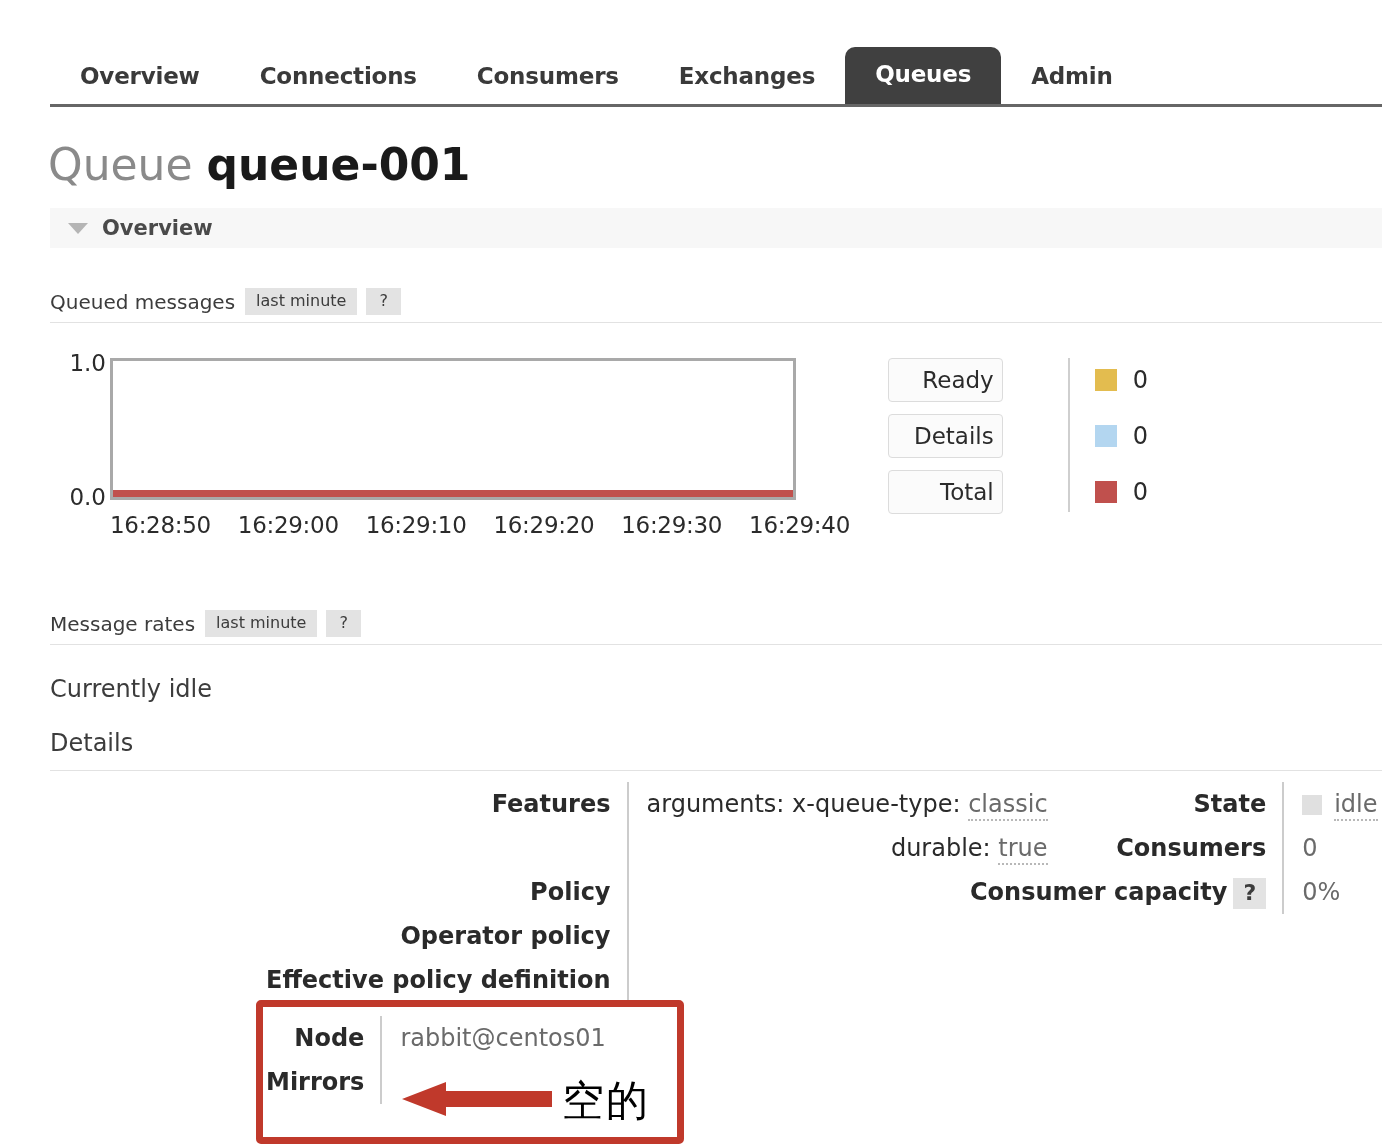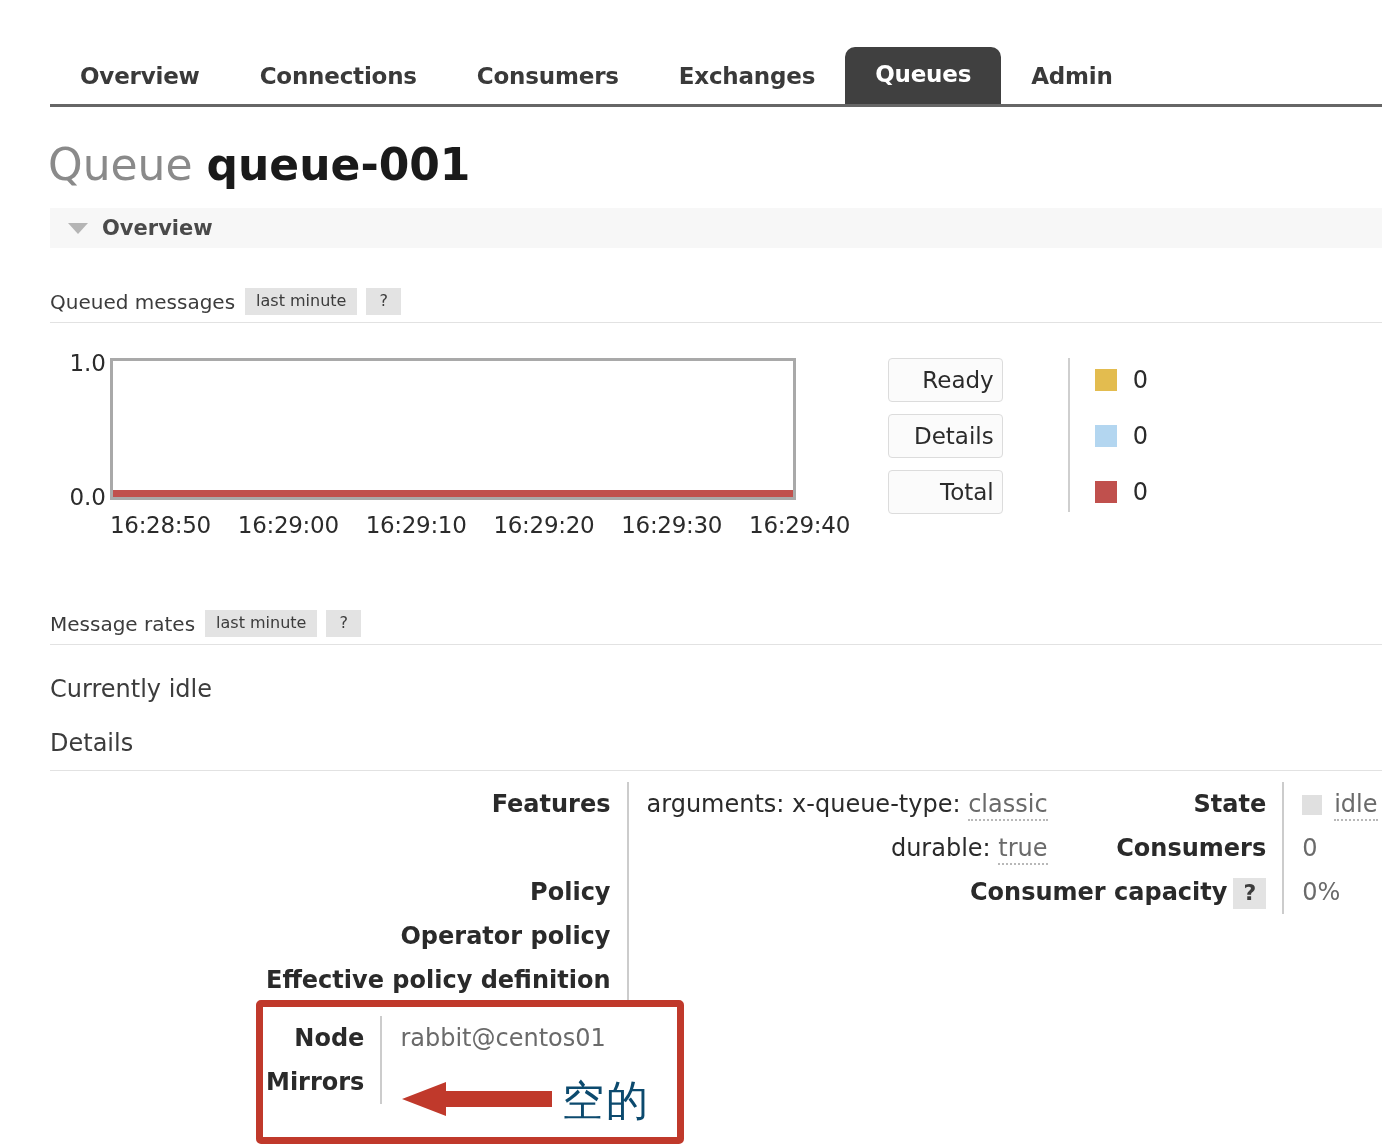--- a/index.html
+++ b/index.html
@@ -430,15 +430,15 @@
         <div class="muted">rabbit@centos01</div>
         <div class="muted"></div>
       </div>
     </div>
   </div>
 
   <div class="annot-box" style="border-color: rgb(192, 57, 43);"></div>
   <svg class="annot-arrow" viewBox="0 0 150 34">
     <polygon points="0,17 44,0 44,9 150,9 150,25 44,25 44,34" fill="#c0392b"></polygon>
   </svg>
-  <div class="annot-text" style="color: #0c4a6e;">空的</div>
+  <div class="annot-text" style="color: #000000;">空的</div>
 
 </div>
 
 </body></html>

